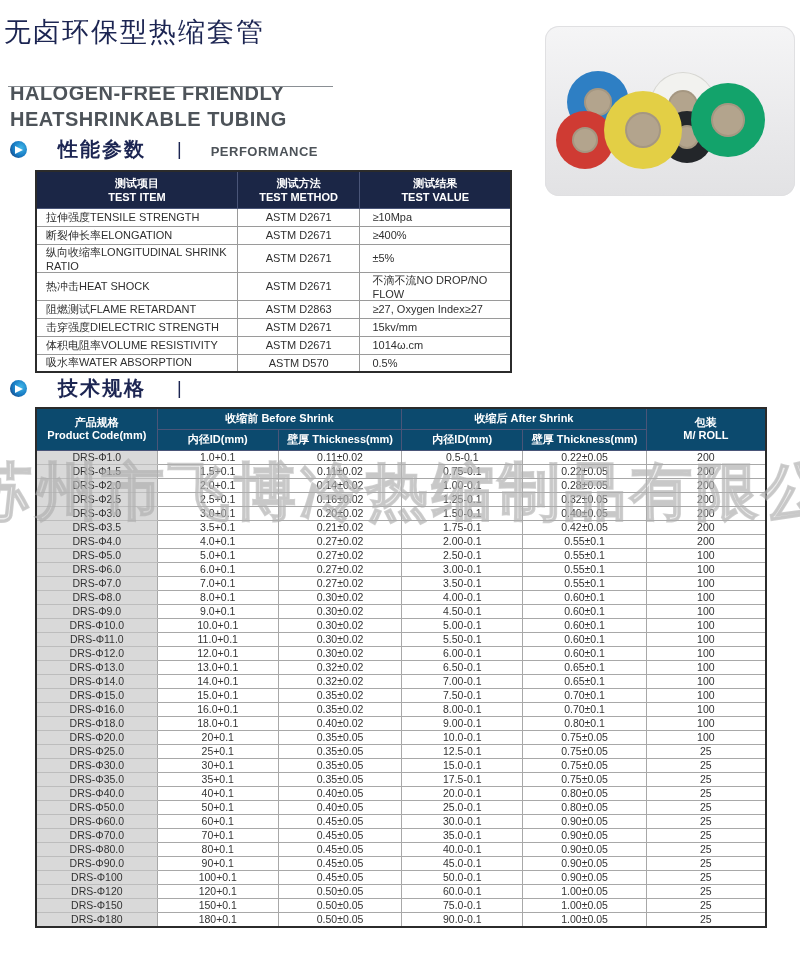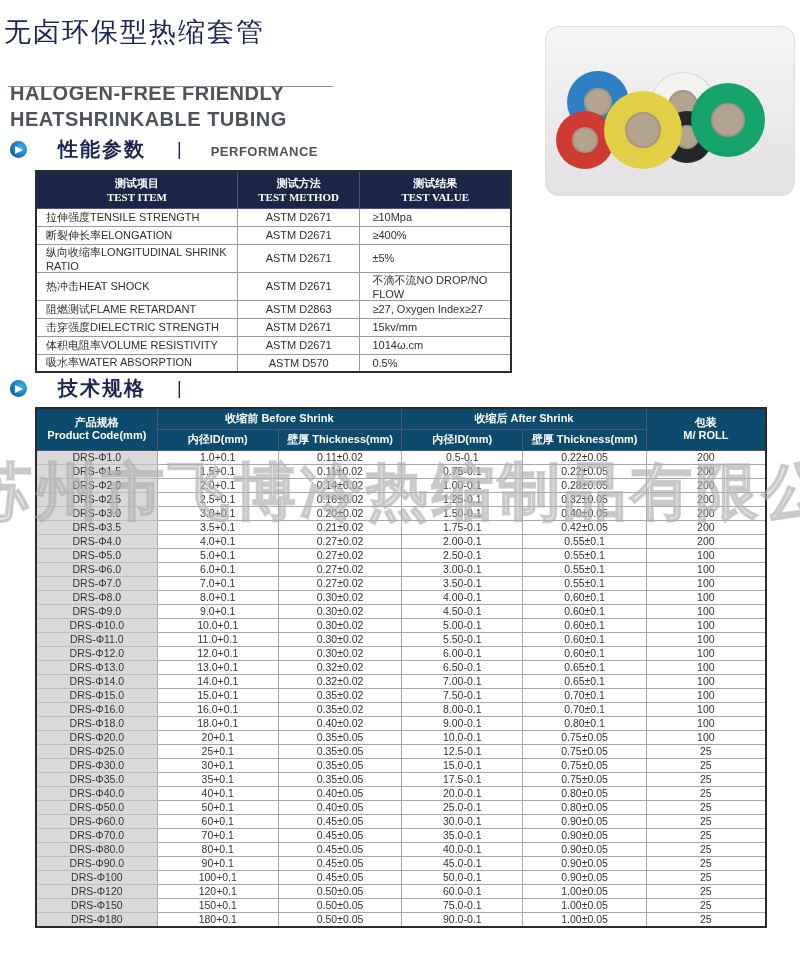--- a/index.html
+++ b/index.html
@@ -32,21 +32,21 @@
                    border-bottom:4px solid transparent; }
   .sec-cn { font-size:20px; font-weight:bold; color:#1c2552; letter-spacing:2px; }
   .sec-sep { font-size:18px; color:#1c2552; margin:0 7px 0 9px; font-weight:normal; }
   .sec-en { font-size:13px; font-weight:bold; color:#4d5359; letter-spacing:0.5px; padding-top:4px; }
 
   
   table { border-collapse:collapse; table-layout:fixed; }
   .perf-table { position:absolute; left:35px; top:170px; width:477px;
                 border:2px solid #2b2b2b; }
   .perf-table th { background:#1b2646; color:#ffffff; font-size:11px; font-weight:bold;
-                   height:37px; text-align:center; border:1px solid #4a5578; line-height:14px;font-family:Liberation Serif, serif; }
+                   height:37px; text-align:center; border:1px solid #4a5578; line-height:14px; }
   .perf-table td { background:#ffffff; color:#2f2f2f; font-size:11px; height:18px;
                    border:1px solid #9a9a9a; padding:0 4px; }
   .perf-table td:nth-child(1) { padding-left:9px; text-align:left; }
   .perf-table td:nth-child(2) { text-align:center; }
   .perf-table td:nth-child(3) { padding-left:12px; text-align:left; }
   .perf-table col.c1 { width:42.4%; } .perf-table col.c2 { width:25.8%; } .perf-table col.c3 { width:31.8%; }
 
   
   .spec-table { position:absolute; left:35px; top:407px; width:732px; border:2px solid #2b2b2b; }
   .spec-table th { background:#0c4a6e; color:#ffffff; font-size:11px; font-weight:bold;

